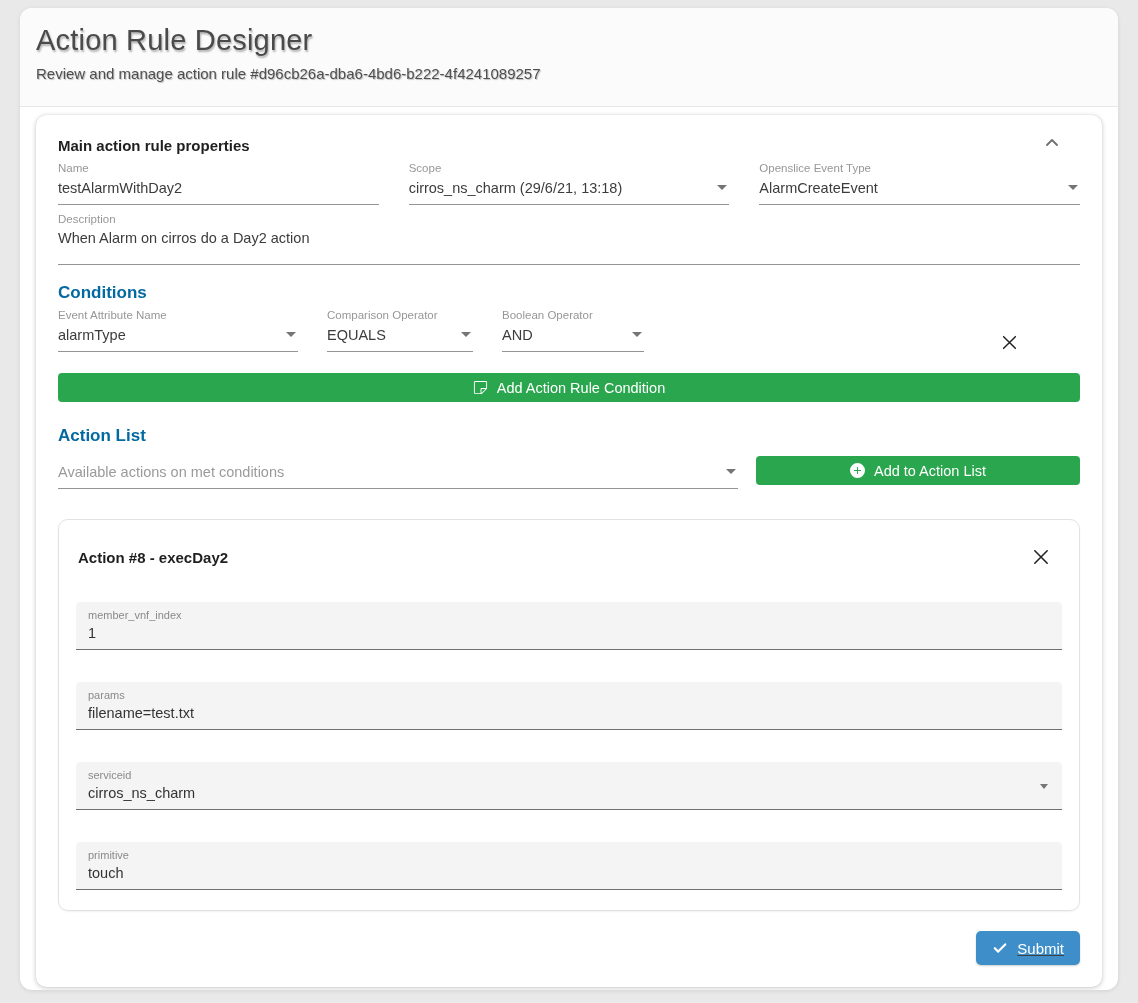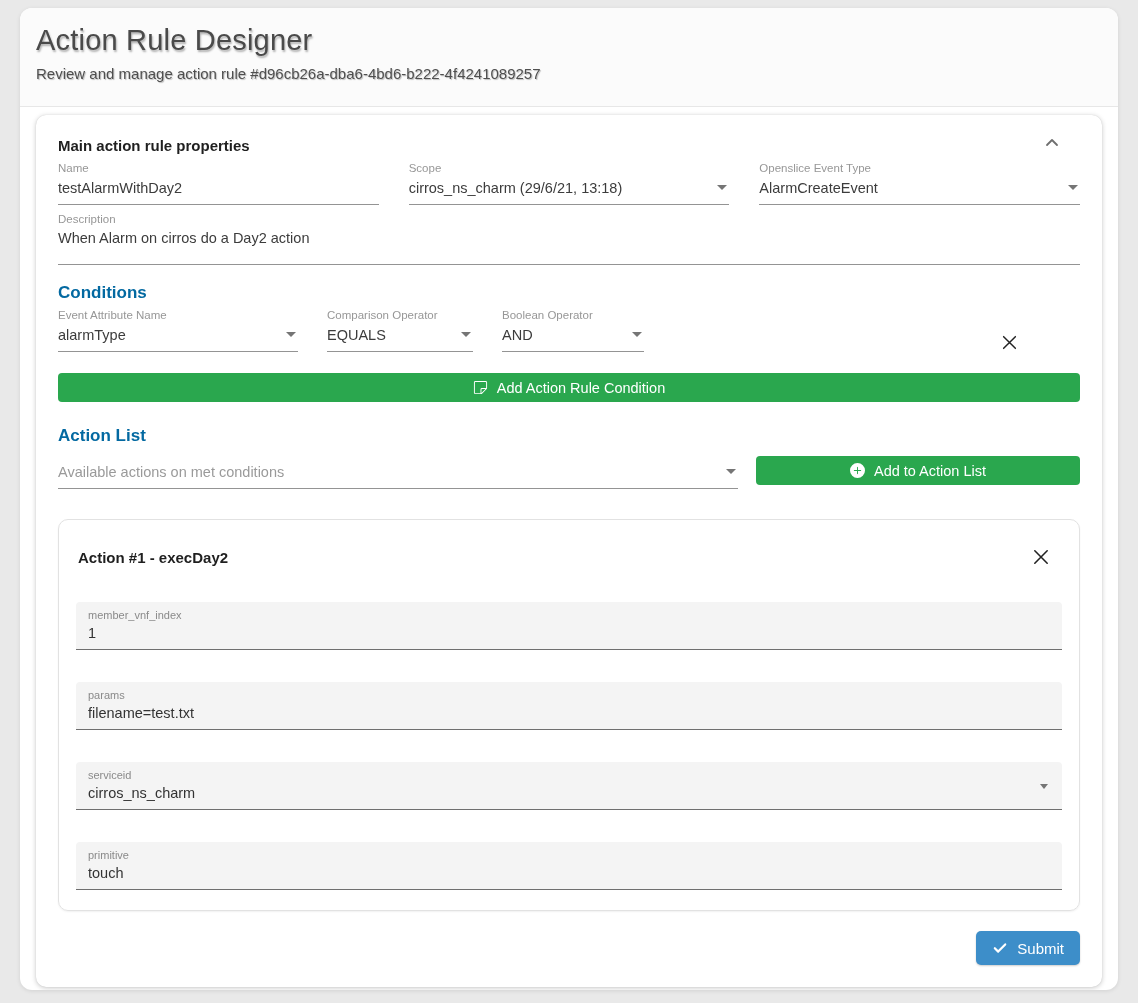--- a/index.html
+++ b/index.html
@@ -158,21 +158,21 @@
   .filled-field:first-of-type { margin-top:16px; }
   .filled-field .flabel { display:block; font-size:11px; color:#8a8a8a; }
   .filled-field .fvalue { font-size:14.5px; color:#333; margin-top:4px; }
   .filled-field .caret-down {
     position:absolute;
     right:12px; top:50%;
     margin-top:-2px;
     border-left-width:4px; border-right-width:4px; border-top-width:5px;
   }
   
-  .submit-row { display:flex; justify-content:flex-end; margin-top:20px; }
+  .submit-row { display:flex; justify-content:flex-end; margin-top:20px;text-decoration:underline; }
   .btn-submit {
     background:var(--accent-blue, #3d8ec9);
     height:34px;
     padding:0 16px;
     font-size:15px;
     border-radius:5px;
     box-shadow:0 1px 2px rgba(0,0,0,0.2);
   }
   .icon-svg { display:block; flex:0 0 auto; }
 </style>
@@ -278,21 +278,21 @@
       <button class="btn btn-green btn-add-to-list">
         <svg class="icon-svg" width="15" height="15" viewBox="0 0 16 16" fill="#ffffff">
           <path d="M16 8A8 8 0 1 1 0 8a8 8 0 0 1 16 0zM8.5 4.5a.5.5 0 0 0-1 0v3h-3a.5.5 0 0 0 0 1h3v3a.5.5 0 0 0 1 0v-3h3a.5.5 0 0 0 0-1h-3v-3z"></path>
         </svg>
         <span>Add to Action List</span>
       </button>
     </div>
 
     <div class="action-card">
       <div class="action-card-header">
-        <span class="action-card-title">Action #1 - execDay2</span>
+        <span class="action-card-title">Action #8 - execDay2</span>
         <div class="close-btn action-close">
           <svg class="icon-svg" width="18" height="18" viewBox="0 0 16 16">
             <path d="M2.5 2.5 L13.5 13.5 M13.5 2.5 L2.5 13.5" stroke="currentColor" stroke-width="1.4" stroke-linecap="round"></path>
           </svg>
         </div>
       </div>
 
       <div class="filled-field">
         <span class="flabel">member_vnf_index</span>
         <div class="fvalue">1</div>

